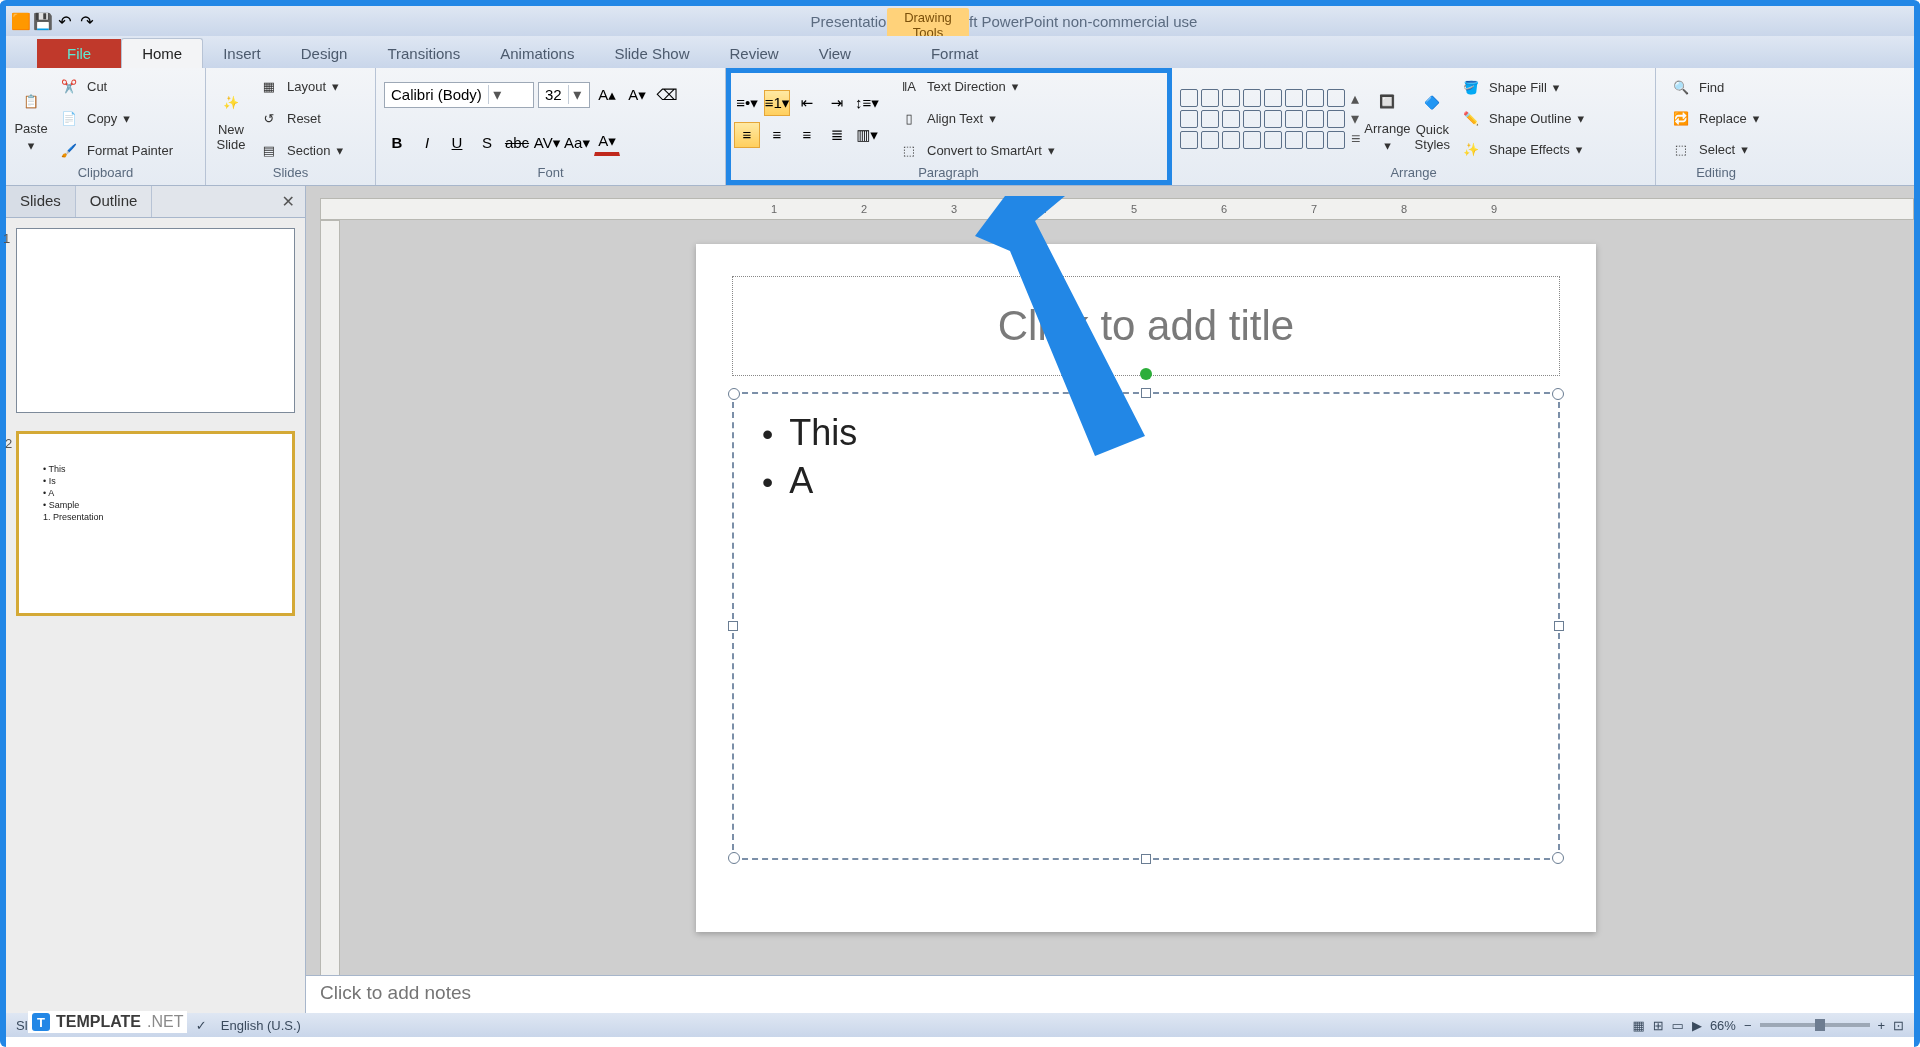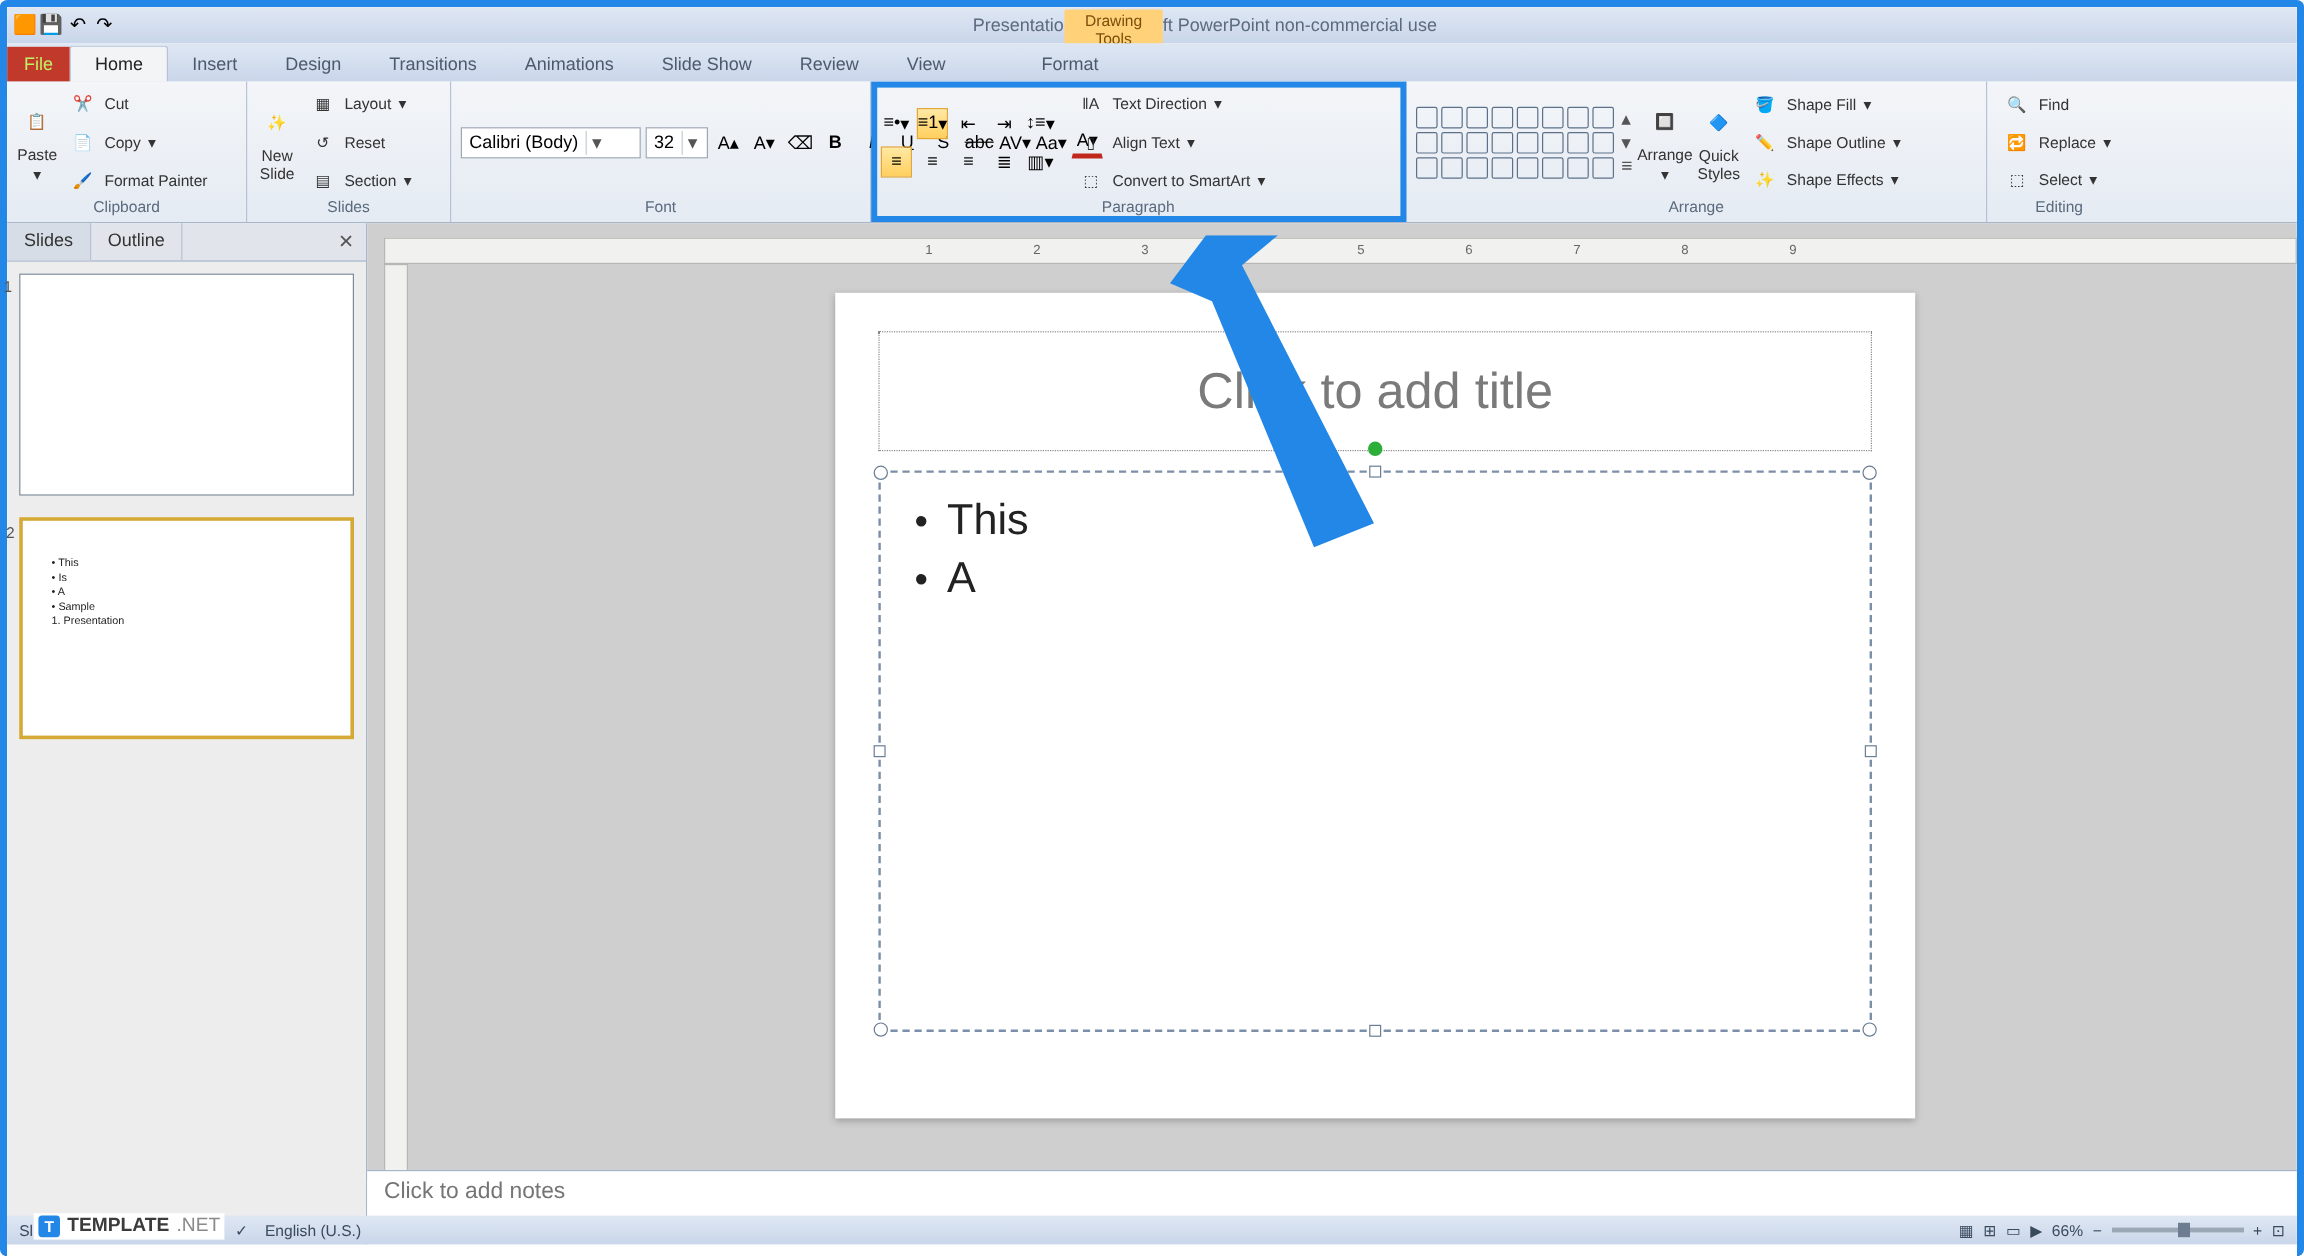--- a/index.html
+++ b/index.html
@@ -12,41 +12,41 @@
 .titlebar { position: absolute; top: 6px; left: 6px; right: 6px; height: 30px;
   background: linear-gradient(#dfe7f3,#c9d6ea); display: flex; align-items: center; padding: 0 6px; }
 .qa { width: 18px; height: 18px; margin-right: 4px; display: flex; align-items: center; justify-content: center; }
 .title-text { flex: 1; text-align: center; color: #5b6b80; font-size: 15px; }
 .tool-tab { position: absolute; top: 8px; left: 887px; width: 82px;
   background: #ffd27a; color: #7a4f0a; font-size: 13px; padding: 2px 4px; text-align: center; border-radius: 2px; }
 
 
 .tabs { position: absolute; top: 36px; left: 6px; right: 6px; height: 32px;
   background: linear-gradient(#dfe7f3,#c9d6ea); display: flex; align-items: flex-end; }
-.file-tab { background: #c0392b; color: #bef264; padding: 6px 14px; font-size: 15px; }
+.file-tab { background: #c0392b; color: #5eead4; padding: 6px 30px; font-size: 15px; margin-left: 31px; }
 .tab { padding: 6px 20px; font-size: 15px; color: #4c5a6d; cursor: pointer; }
 .tab.active { background: #f3f4f6; border: 1px solid #b7c3d5; border-bottom: none; border-radius: 3px 3px 0 0; color: #222; }
 
 
 .ribbon { position: absolute; top: 68px; left: 6px; right: 6px; height: 118px;
   background: linear-gradient(#f3f5f8,#e5ebf3); border-bottom: 1px solid #a7b6cb; display: flex; }
 .group { border-right: 1px solid #b7c3d5; padding: 4px 8px 2px 8px; display: flex; flex-direction: column; justify-content: space-between; position: relative; }
 .group-label { font-size: 13px; color: #5a6a7e; text-align: center; height: 18px; }
 .grp-body { flex: 1; display: flex; align-items: center; gap: 4px; }
 
 
 .big-v { display: flex; flex-direction: column; align-items: center; font-size: 13px; color: #333; gap: 2px; }
 .ico { width: 24px; height: 24px; display: inline-flex; align-items: center; justify-content: center; }
 .ico-lg { width: 34px; height: 34px; }
 .small-stack { display: flex; flex-direction: column; gap: 4px; font-size: 13px; color: #333; }
 .small-item { display: flex; align-items: center; gap: 6px; padding: 1px 4px; border: 1px solid transparent; }
 
 
 .font-row1, .font-row2 { display: flex; align-items: center; gap: 4px; }
-.font-col { display: flex; flex-direction: row; gap: 3px; }
+.font-col { display: flex; flex-direction: column; gap: 22px; }
 .combo { display: flex; align-items: center; border: 1px solid #9da8b6; background: #fff; height: 26px; }
 .combo-text { padding: 0 6px; font-size: 15px; }
 .combo-arrow { width: 18px; text-align: center; border-left: 1px solid #c3ccd7; color: #555; }
 .sq-btn { width: 26px; height: 26px; border: 1px solid transparent; display: flex; align-items: center; justify-content: center; font-size: 15px; }
 .bold { font-weight: bold; }
 .italic { font-style: italic; }
 .underline { text-decoration: underline; }
 .strike { text-decoration: line-through; }
 .font-color { border-bottom: 4px solid #c0281c; }
 

